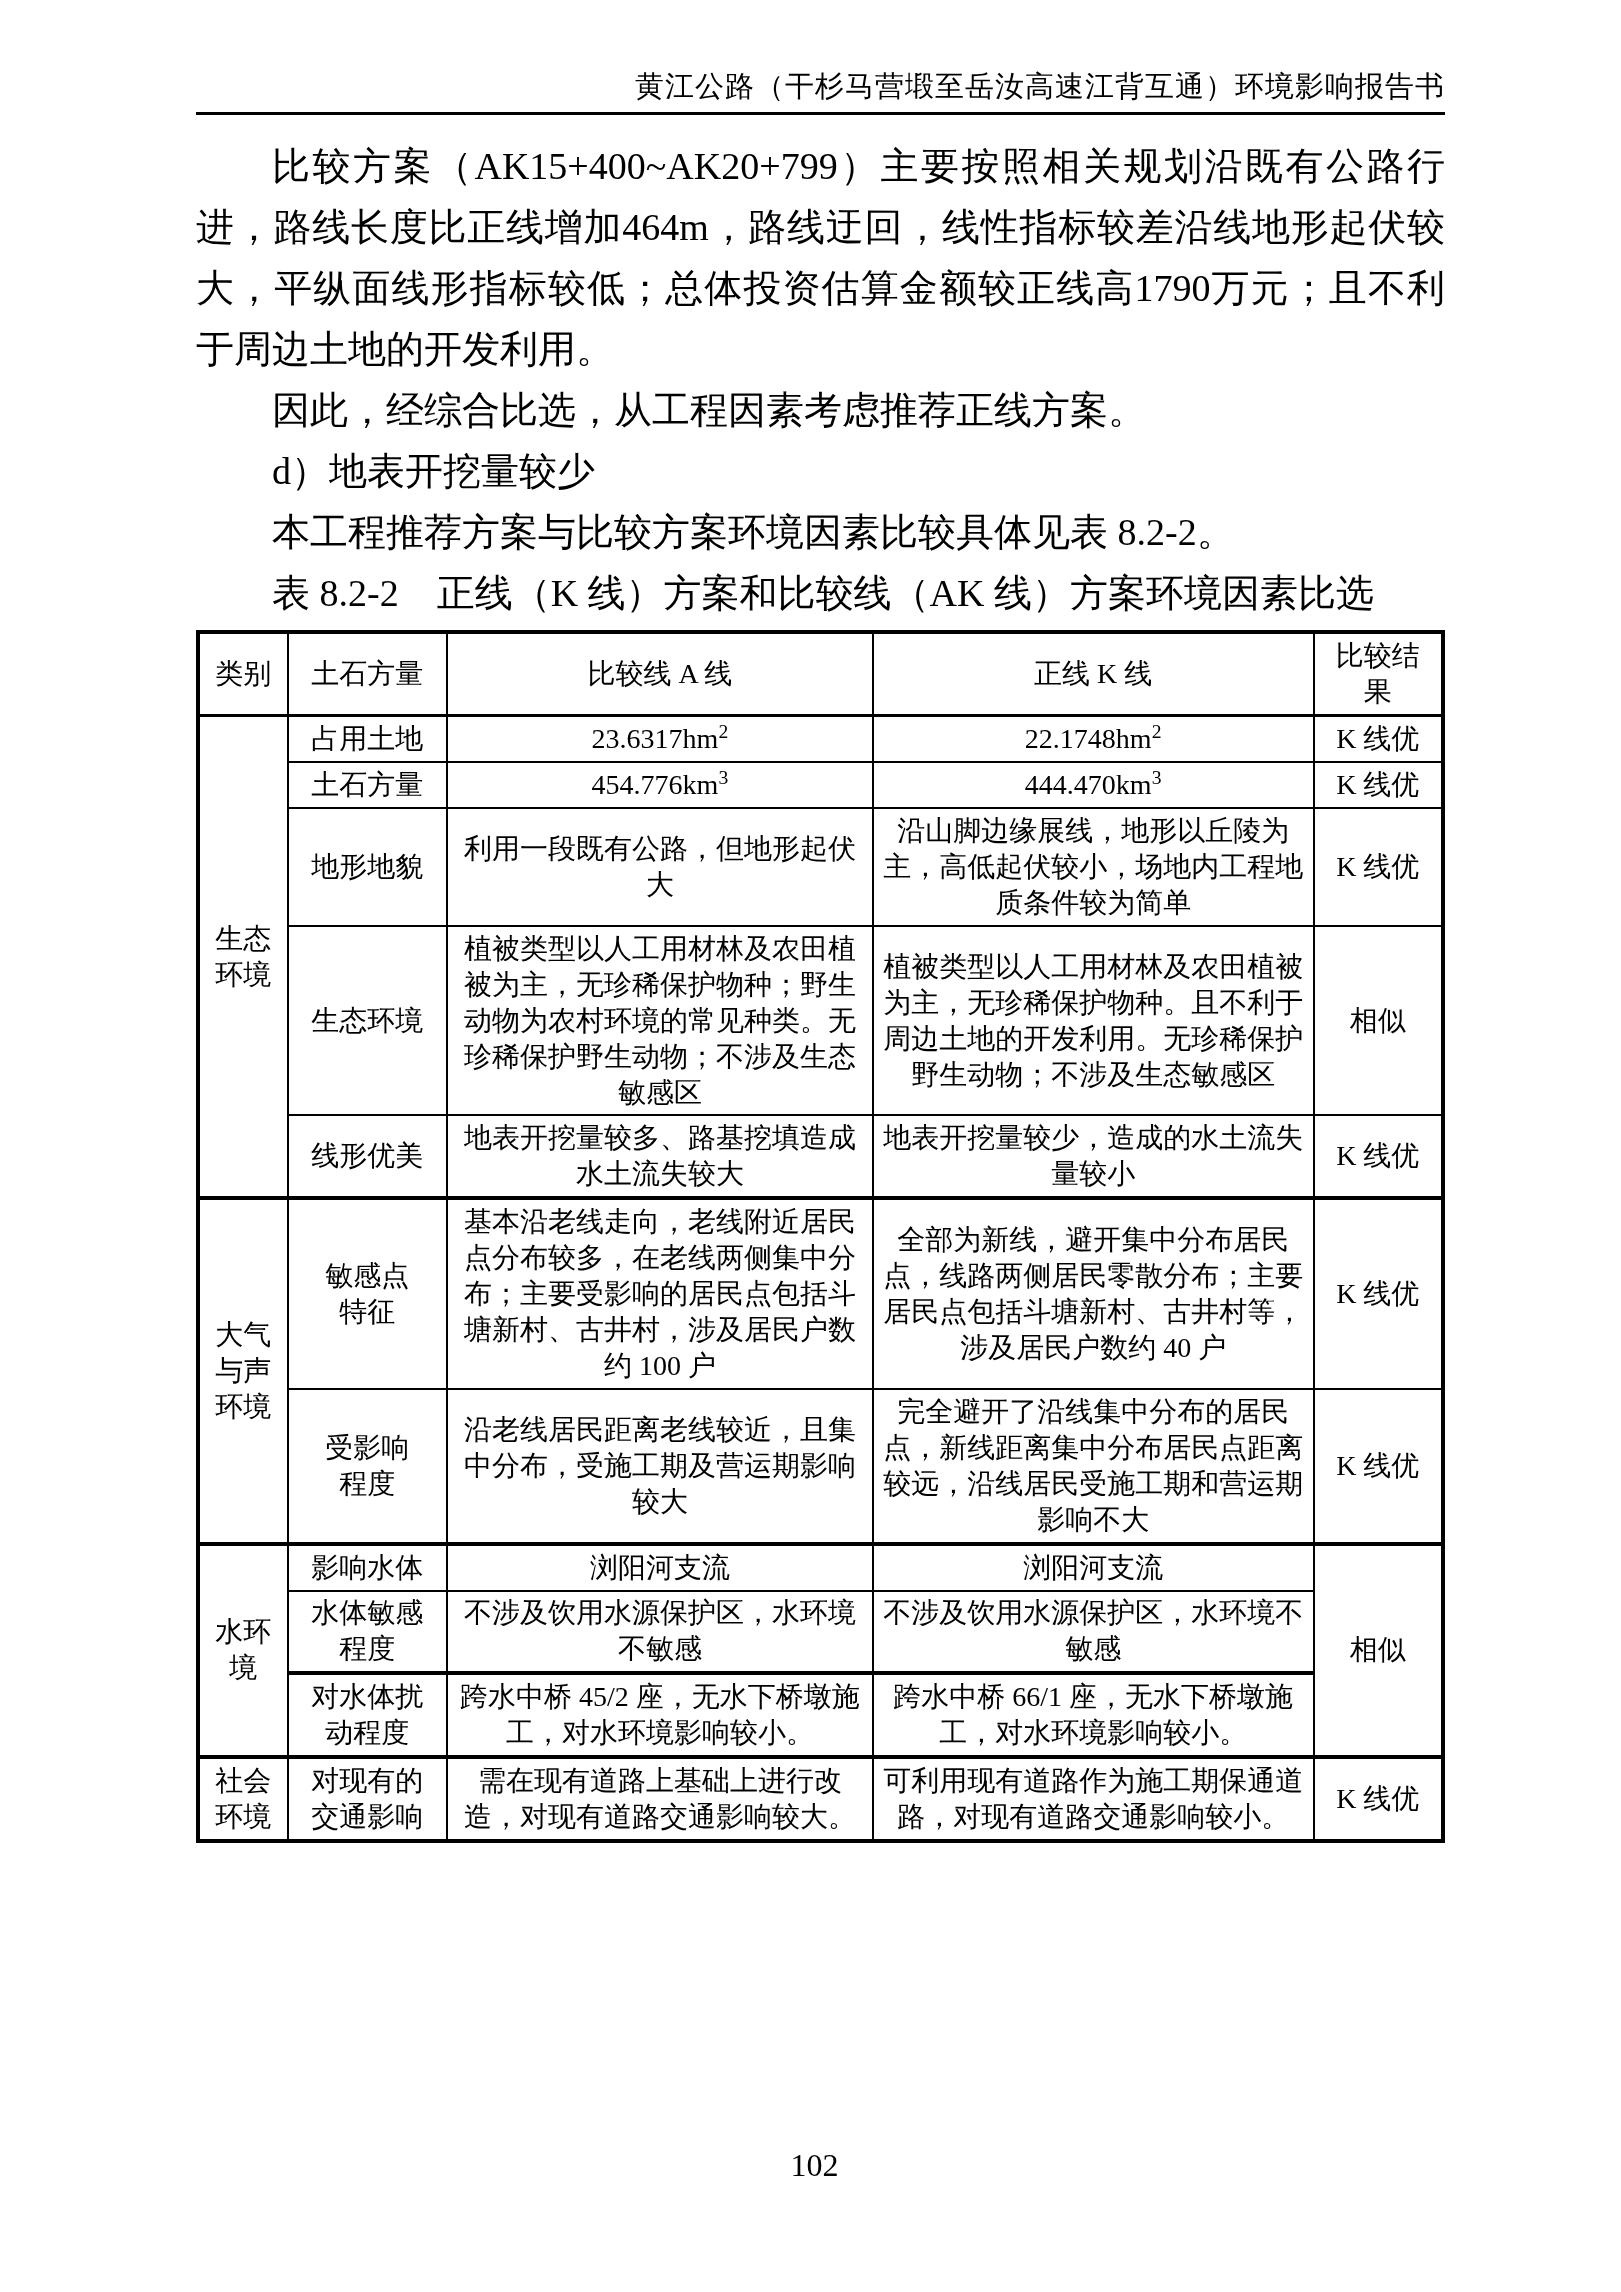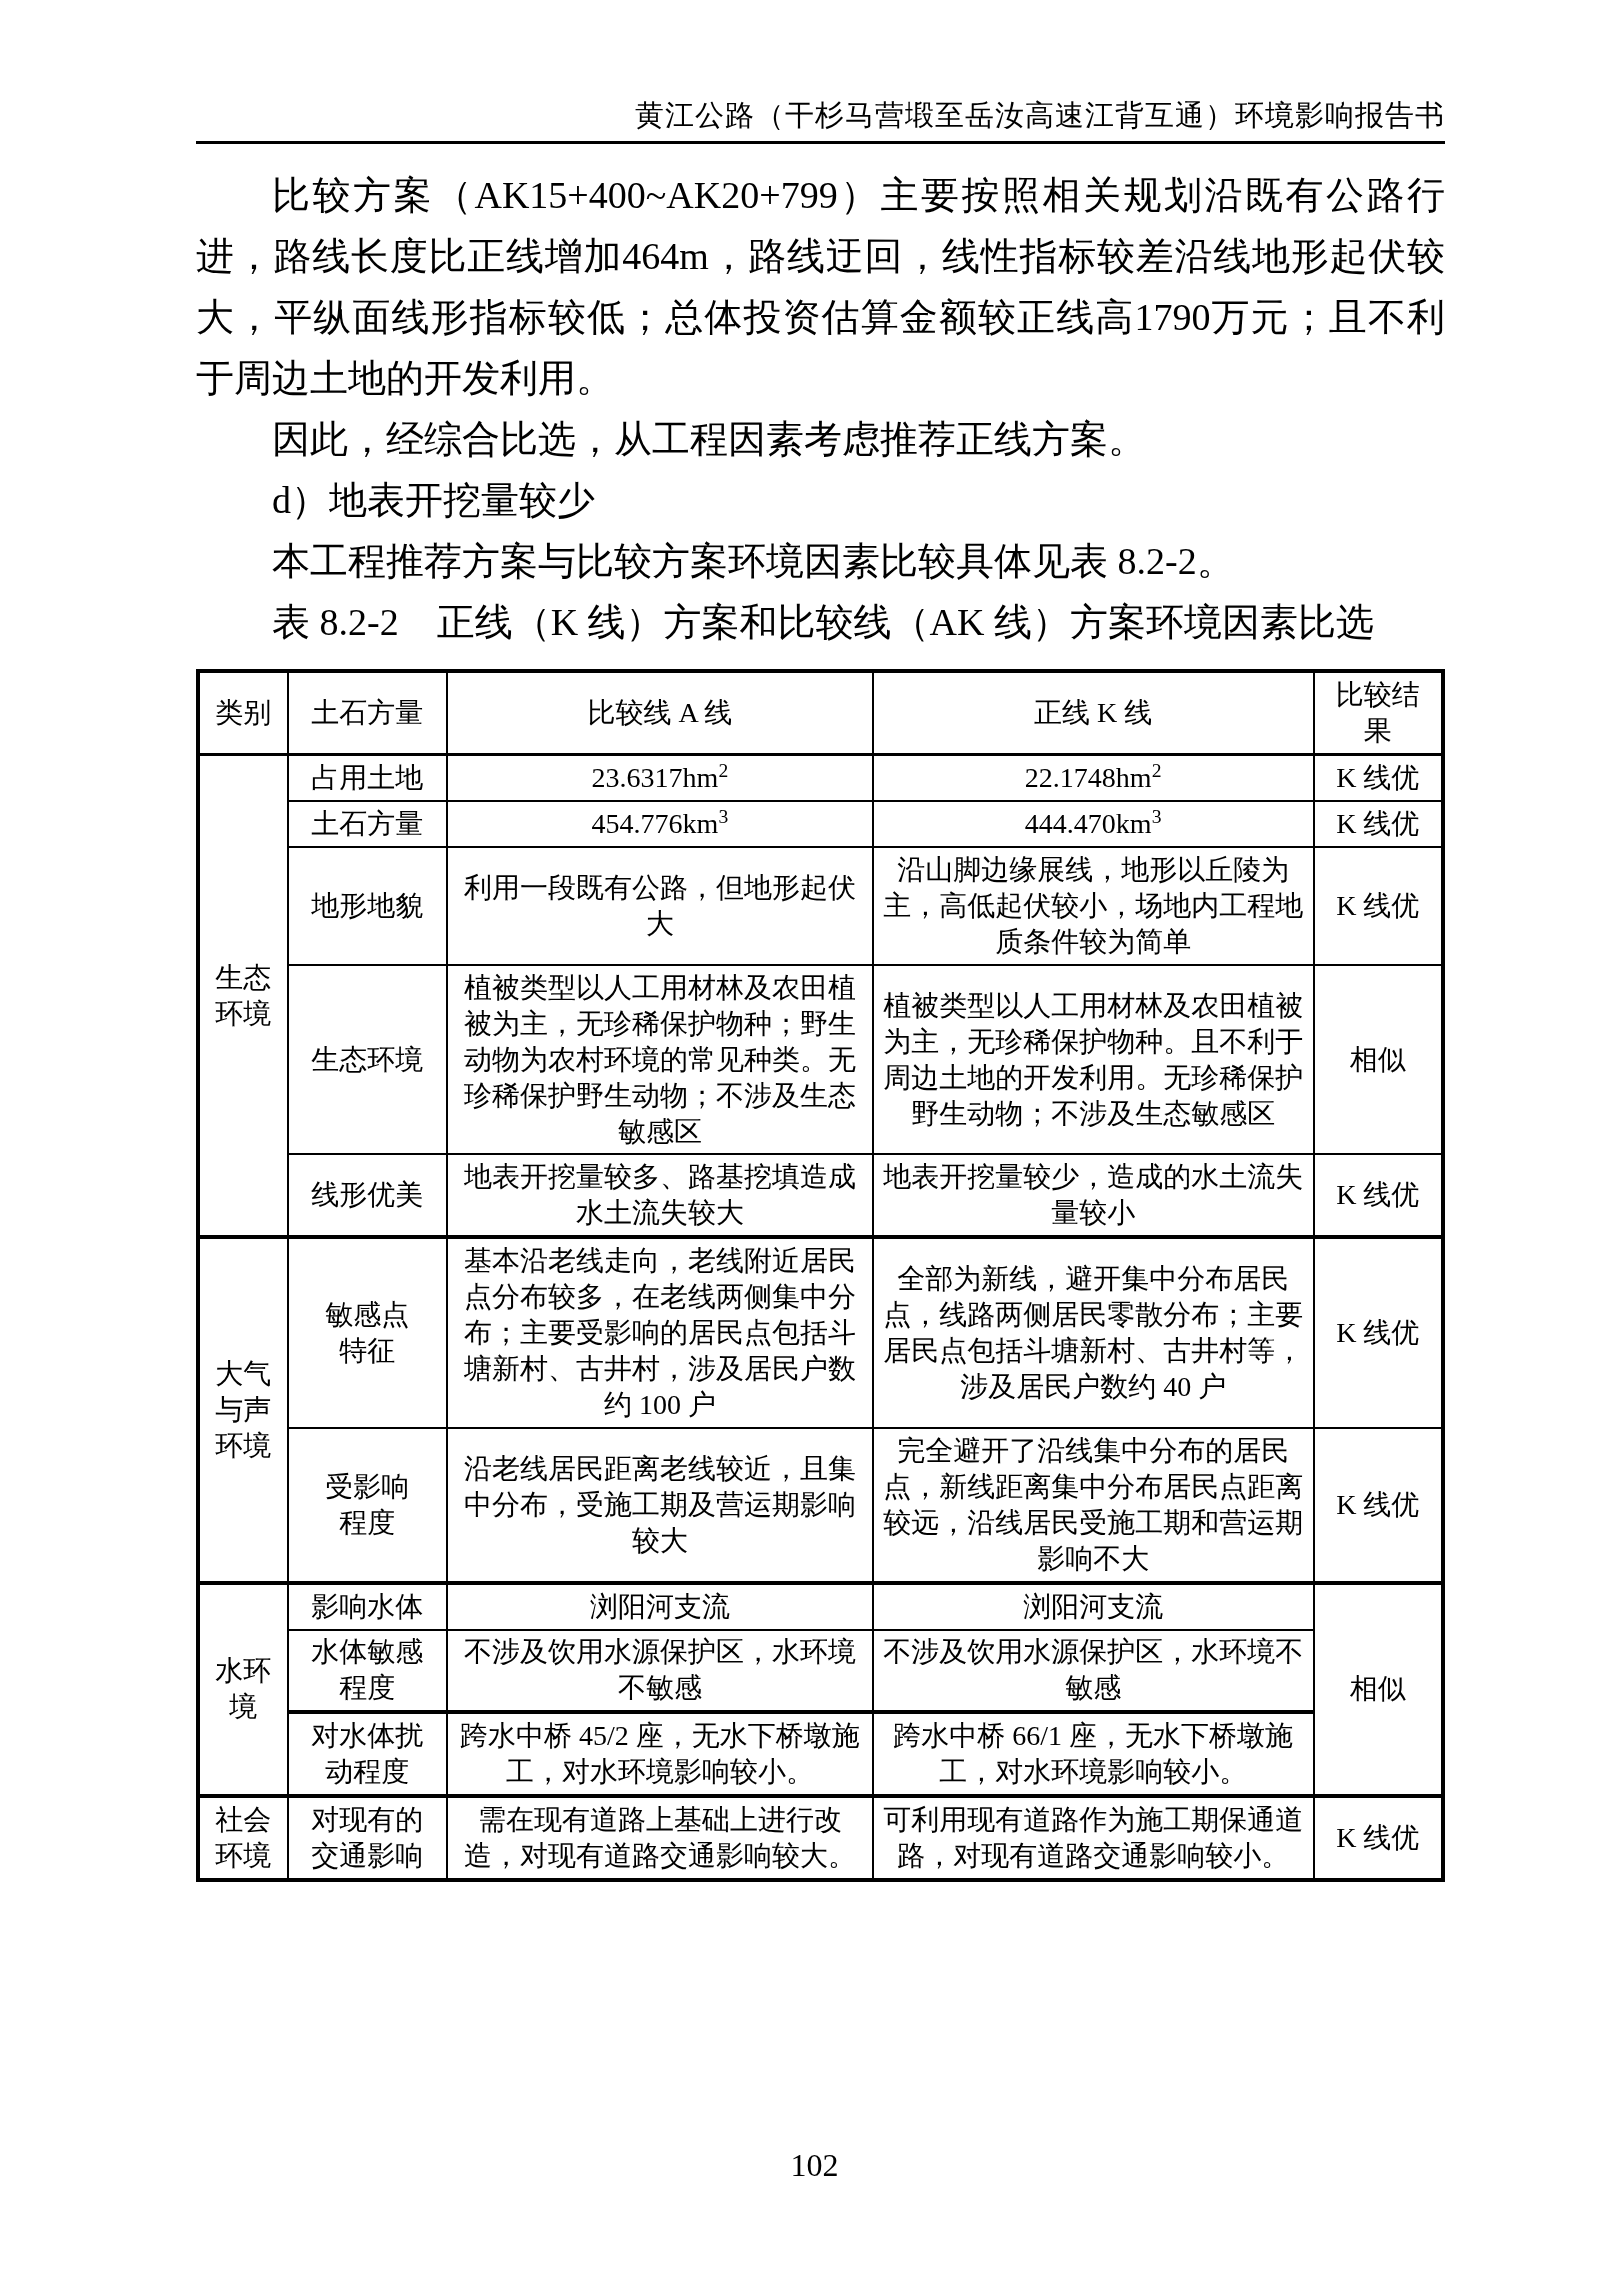--- a/index.html
+++ b/index.html
@@ -4,21 +4,21 @@
 <style>
   html, body { margin: 0; padding: 0; background: #ffffff; }
   .page {
     position: relative;
     width: 1621px;
     height: 2293px;
     background: #ffffff;
     color: #000000;
     font-family: "Liberation Serif", "DejaVu Serif", serif;
     box-sizing: border-box;
-    padding-top: 96px;
+    padding-top: 67px;
     overflow: hidden;
   }
   .page-header {
     margin: 0 176px 0 196px;
     text-align: right;
     font-size: 29px;
     line-height: 39px;
     padding-bottom: 5.9px;
     border-bottom: 3.9px solid #000;
     letter-spacing: 1px;
@@ -34,21 +34,21 @@
   }
   .caption {
     margin: 0;
     font-size: 38px;
     line-height: 61px;
     text-indent: 76px;
     white-space: nowrap;
   }
   table.cmp {
     width: 100%;
-    margin-top: 16px;
+    margin-top: 6px;
     border-collapse: collapse;
     border: 4.9px solid #000;
     font-size: 28px;
   }
   table.cmp td {
     border: 2px solid #000;
     text-align: center;
     vertical-align: middle;
     line-height: 36px;
     padding: 3.9px 3.9px;

